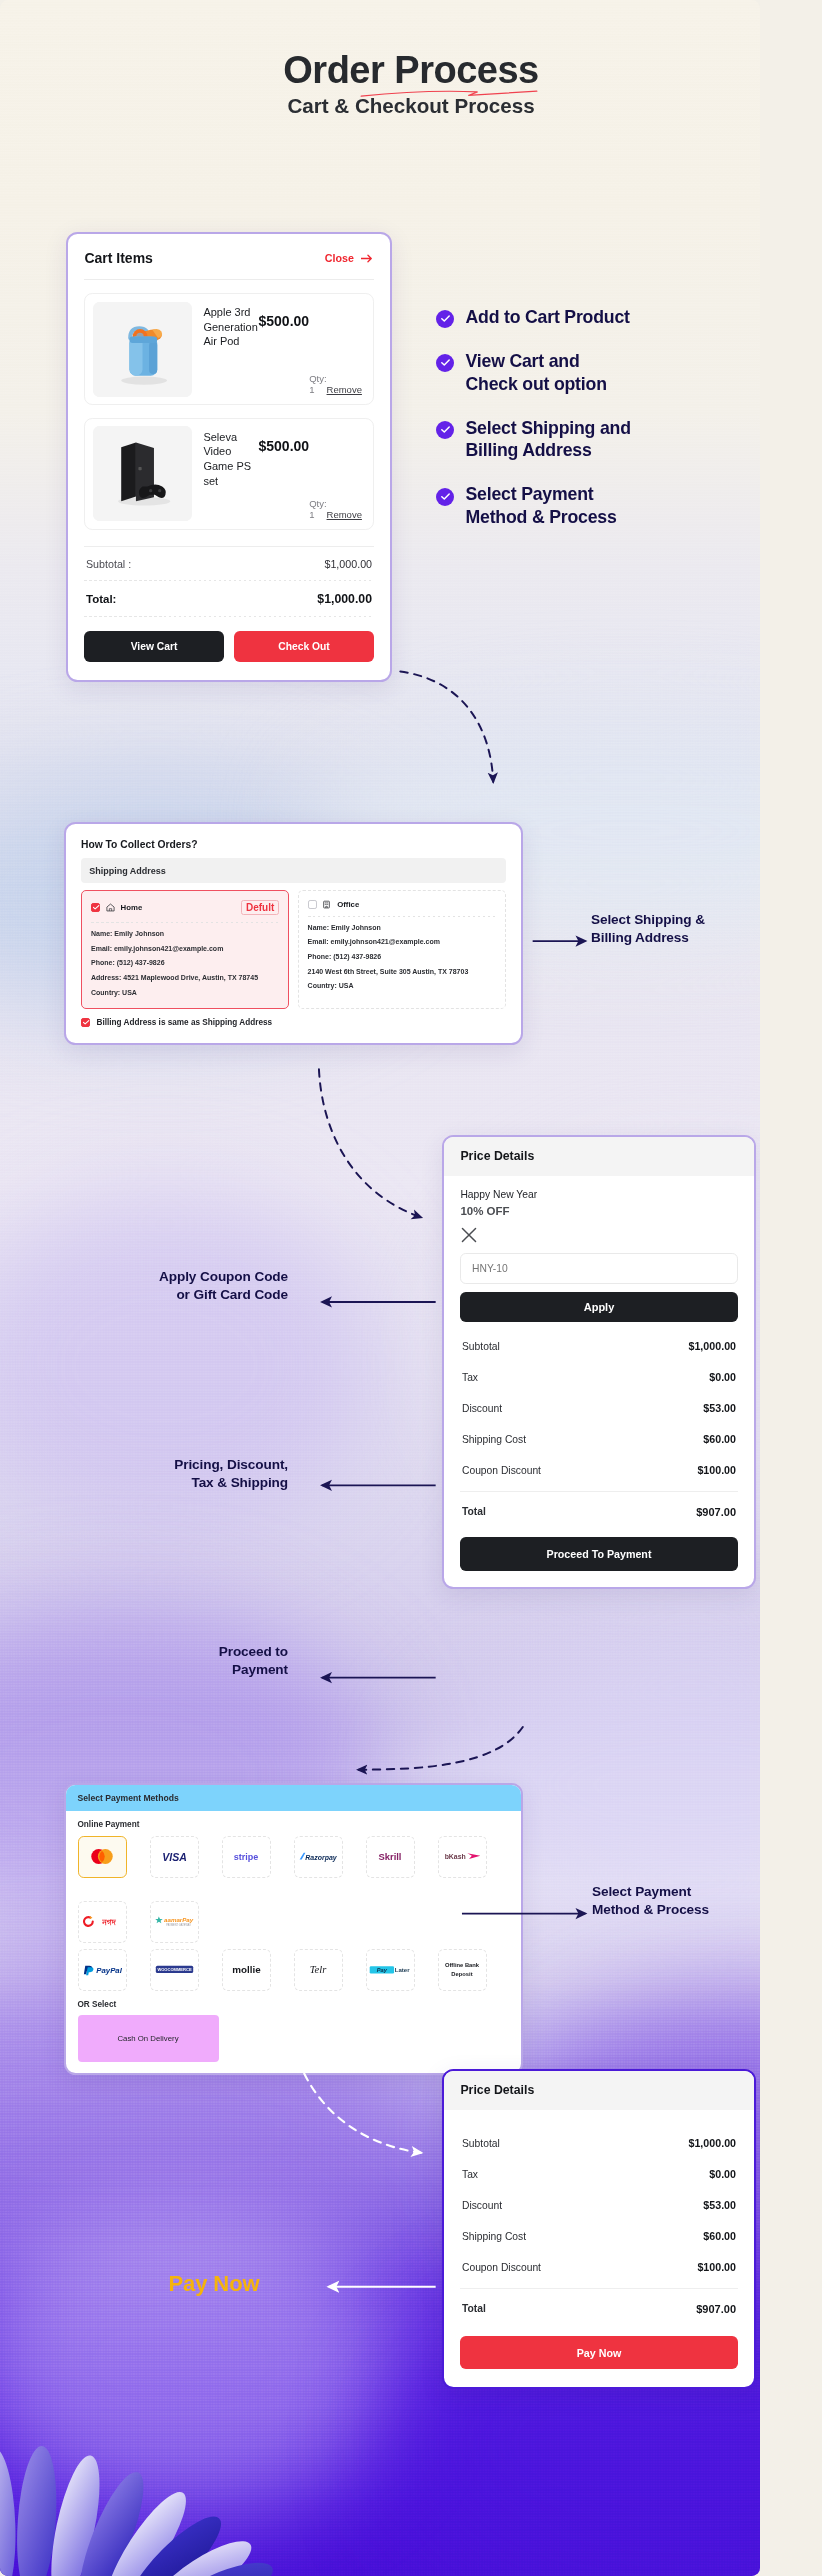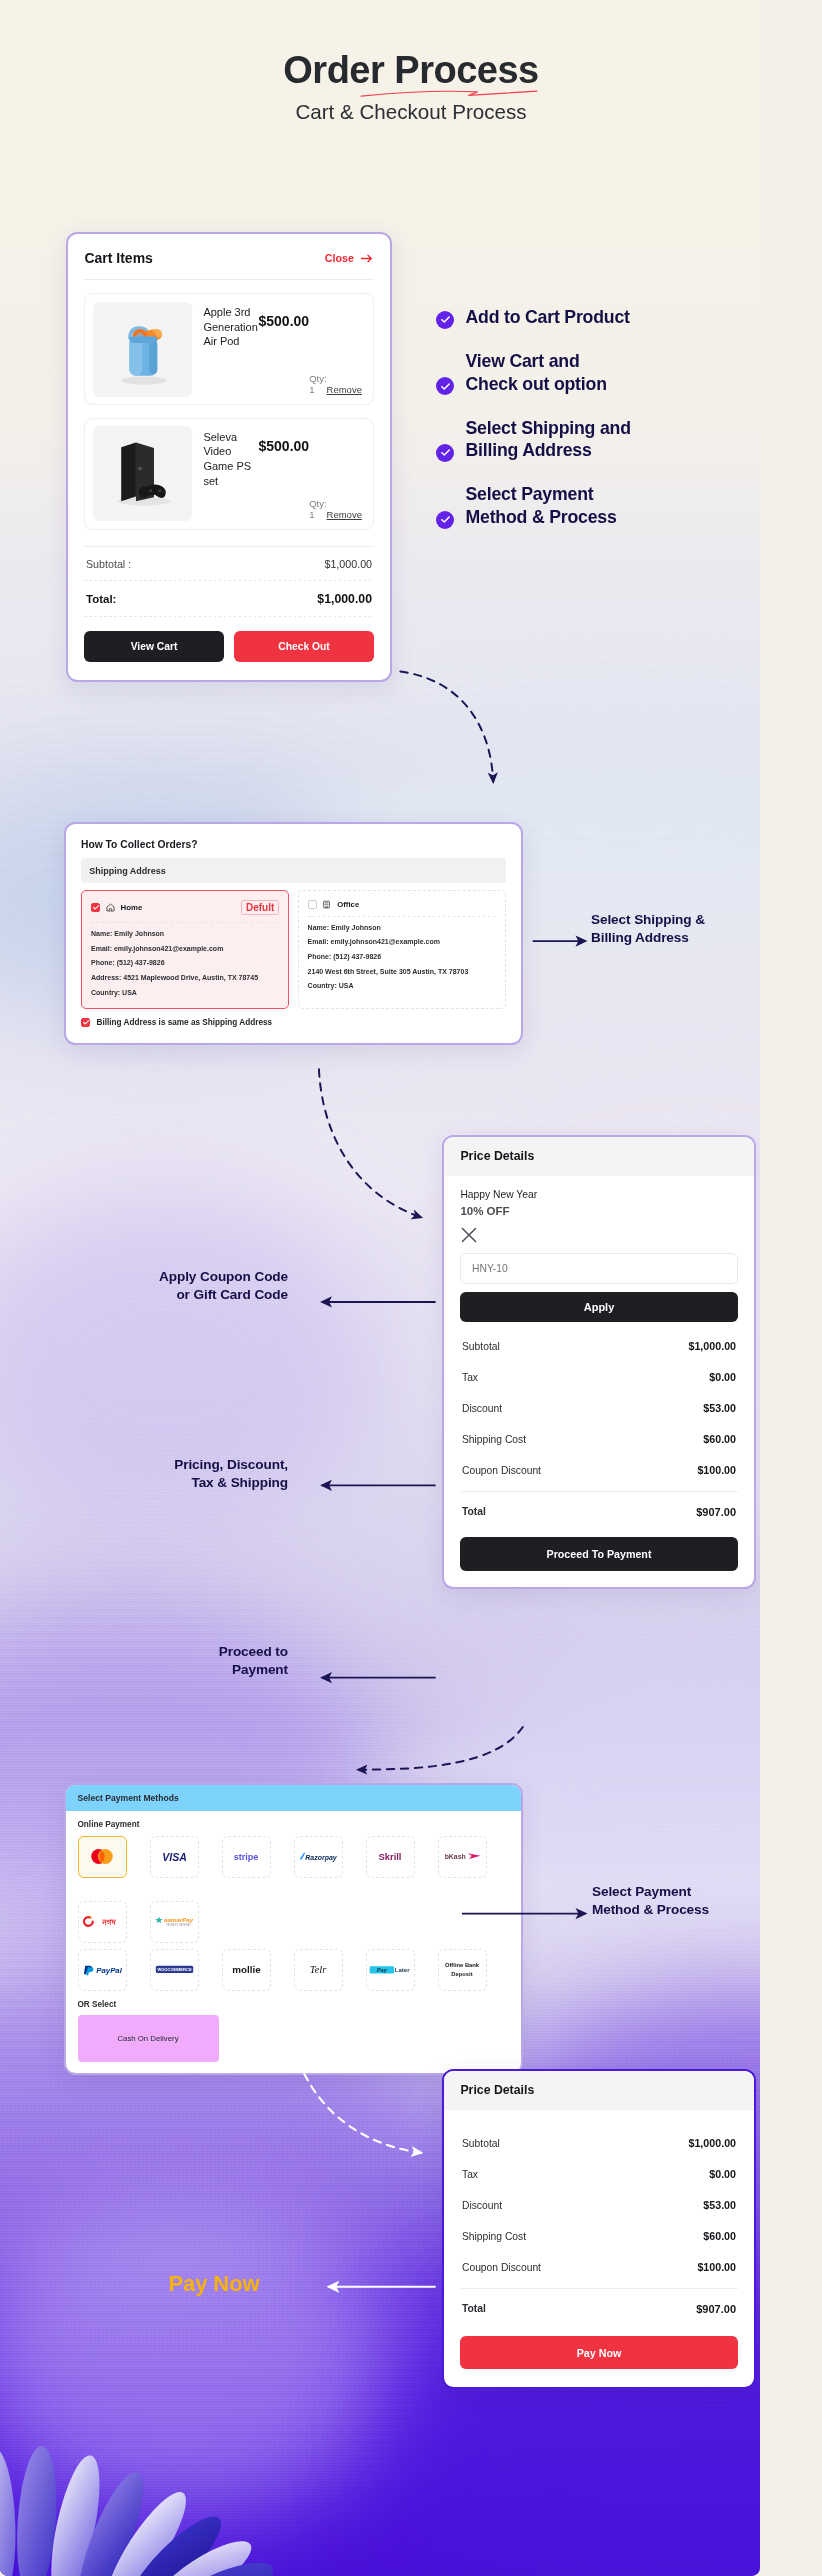--- a/index.html
+++ b/index.html
@@ -37,21 +37,21 @@
        repeating-linear-gradient(0deg,rgba(0,0,0,.5) 0 0.8px,transparent 0.8px 1.6px),
        repeating-linear-gradient(90deg,rgba(255,255,255,.5) 0 0.8px,transparent 0.8px 1.6px);}
 
   
   .petals{position:absolute;left:-25px;bottom:-13px;width:395px;height:247px;}
 
   
   .header{position:absolute;left:0;top:0;width:822px;text-align:center;padding-top:49px;}
   .title{font-size:38px;font-weight:800;color:#272a2e;letter-spacing:-0.5px;display:inline-block;position:relative;}
   .title-underline{position:absolute;left:63px;bottom:-6.6px;width:206px;height:10px;}
-  .subtitle{margin-top:8px;font-size:20.6px;color:#2b2e33;font-weight:400;}
+  .subtitle{margin-top:2px;font-size:20.6px;color:#2b2e33;font-weight:700;}
 
   
   .card{position:absolute;background:#fff;border-radius:11.5px;
         border:2.5px solid #c5b3ec; box-shadow:0 6.6px 23px rgba(60,40,120,.10);}
   .card.deep{border-color:#4b1ad8;}
   .card.soft{border-color:#b9a7e8;}
 
   
   #cart-card{left:66px;top:232px;width:326px;padding:16.4px 16.4px 18px;}
   .cart-head{display:flex;align-items:center;justify-content:space-between;padding-bottom:13px;}
@@ -73,21 +73,21 @@
   .trow.bold .val{font-weight:700;color:#101216;font-size:12.3px;}
   .dots{height:0.8px;background:repeating-linear-gradient(90deg,#e6e6e6 0 2.5px,transparent 2.5px 5px);}
   .cart-btns{display:flex;gap:10.7px;margin-top:14px;}
   .btn{flex:1;text-align:center;border-radius:5.8px;font-size:10.3px;font-weight:600;
        padding:10px 0;color:#fff;cursor:pointer;}
   .btn-dark{background:#1d1f23;}
   .btn-red{background:#ef3340;}
 
   
   #checklist{position:absolute;left:436px;top:306px;width:354px;}
-  .chk-item{display:flex;gap:11.5px;align-items:flex-end;margin-bottom:21.4px;}
+  .chk-item{display:flex;gap:11.5px;align-items:flex-start;margin-bottom:21.4px;}
   .chk-badge{flex:0 0 auto;width:18px;height:18px;border-radius:50%;background:#6322e8;
      display:flex;align-items:center;justify-content:center;margin-top:4.1px;}
   .chk-text{font-size:17.7px;font-weight:700;color:#140f46;line-height:1.28;letter-spacing:-0.2px;}
 
   
   #address-card{left:64px;top:822px;width:459px;padding:15px 15px 16.4px;}
   .addr-q{font-size:10.3px;font-weight:700;color:#16181d;margin-bottom:8.2px;}
   .addr-bar{background:#f1f1f1;border-radius:4.1px;padding:7.4px 8.2px;font-size:9px;color:#2a2c31;font-weight:600;}
   .addr-grid{display:flex;gap:0;margin-top:7.4px;}
   .addr-box{flex:1;border-radius:5px;padding:8.2px 9px;}

